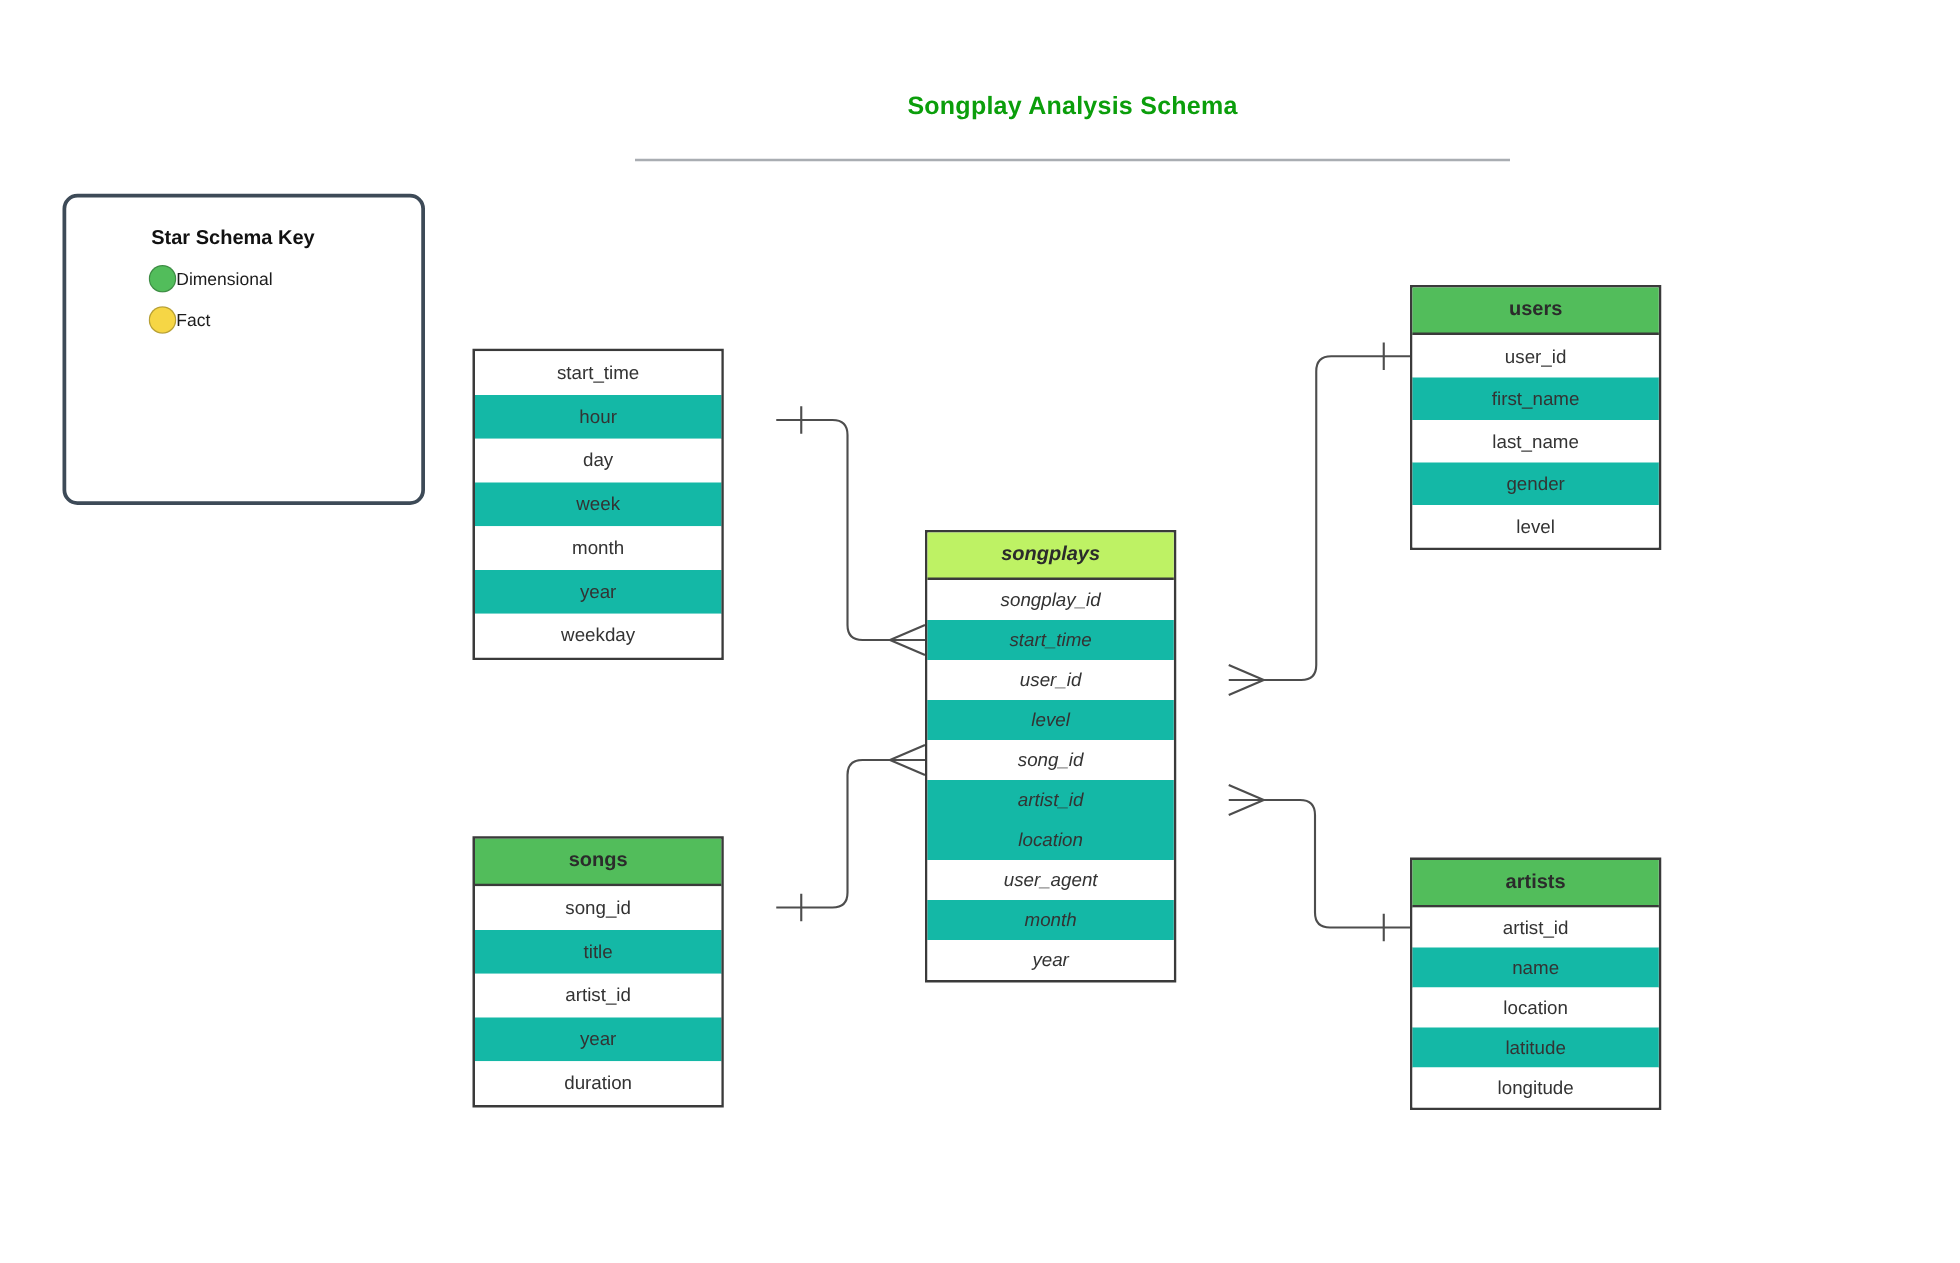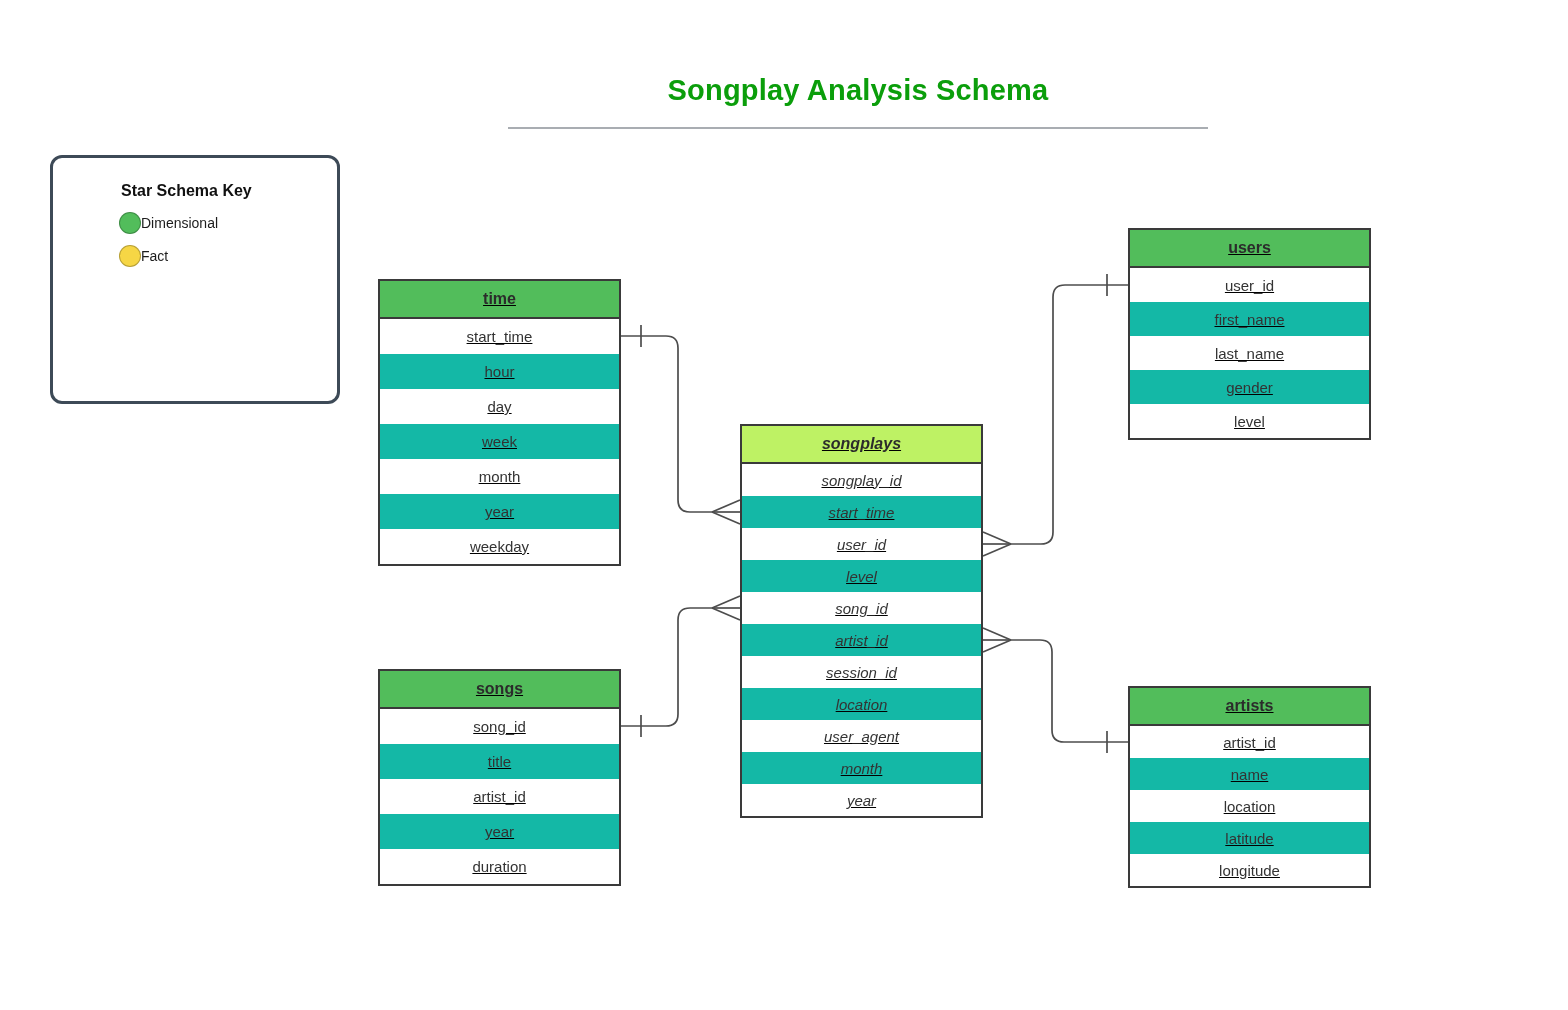--- a/index.html
+++ b/index.html
@@ -1,33 +1,33 @@
 <!DOCTYPE html>
 <html><head>
 <meta charset="utf-8">
 <style>
   * { box-sizing: border-box; margin: 0; padding: 0; }
   html, body { width: 1568px; height: 1010px; background: #ffffff;
     font-family: "Liberation Sans", sans-serif; position: relative; overflow: hidden; }
 
   .page-title { position: absolute; left: 508px; top: 74px; width: 700px;
-    text-align: center; font-size: 29px; font-weight: bold; letter-spacing: 0.2px; }
+    text-align: center; font-size: 20px; font-weight: bold; letter-spacing: 0.2px; }
   .title-rule { position: absolute; left: 508px; top: 127px; width: 700px;
     height: 0; border-top: 2px solid #a9adb2; }
 
   .legend { position: absolute; left: 50px; top: 155px; width: 290px; height: 249px;
     background: #ffffff; border: 3px solid #3d4a57; border-radius: 12px; padding-left: 36px; }
   .legend-title { margin: 24px 0 12px 32px; font-size: 16px; font-weight: bold; color: #111; }
   .legend-item { display: flex; align-items: center; margin: 11px 0 11px 30px; }
   .swatch { width: 22px; height: 22px; border-radius: 50%;
     border: 1px solid rgba(0,0,0,0.25); flex: 0 0 22px; }
   .legend-label { margin-left: 0; font-size: 14px; color: #1c1c1c; }
 
-  .table { position: absolute; width: 243px; background: #ffffff;
-    border: 2px solid #3a3a3a; text-decoration: underline; }
+  .table { position: absolute; width: 201px; background: #ffffff;
+    border: 2px solid #3a3a3a; }
   .thead { height: 38px; display: flex; align-items: center; justify-content: center;
     font-size: 16px; font-weight: bold; color: #2b2b2b;
     border-bottom: 2px solid #3a3a3a; }
   .trow { display: flex; align-items: center; justify-content: center;
     font-size: 15px; color: #333333; background: #ffffff; }
   .trow.alt { background: #14b8a6; }
 
   .t-time      { left: 378px;  top: 279px; }
   .t-songs     { left: 378px;  top: 669px; }
   .t-songplays { left: 740px;  top: 424px; }
@@ -90,21 +90,20 @@
   <g>
     <path d="M1011 640 H1040 Q1052 640 1052 652 V730 Q1052 742 1064 742 H1128"></path>
     <line x1="1107" y1="731" x2="1107" y2="753"></line>
     <line x1="1011" y1="640" x2="983" y2="628"></line>
     <line x1="1011" y1="640" x2="983" y2="640"></line>
     <line x1="1011" y1="640" x2="983" y2="652"></line>
   </g>
 </svg>
 
 <div class="table t-time">
-    <div class="thead" style="background: rgb(82, 189, 91);">time</div>
     <div class="trow">start_time</div>
     <div class="trow alt">hour</div>
     <div class="trow">day</div>
     <div class="trow alt">week</div>
     <div class="trow">month</div>
     <div class="trow alt">year</div>
     <div class="trow">weekday</div>
   </div>
 <div class="table t-songs">
     <div class="thead" style="background: rgb(82, 189, 91);">songs</div>
@@ -115,21 +114,20 @@
     <div class="trow">duration</div>
   </div>
 <div class="table t-songplays">
     <div class="thead" style="background: #bef264;">songplays</div>
     <div class="trow">songplay_id</div>
     <div class="trow alt">start_time</div>
     <div class="trow">user_id</div>
     <div class="trow alt">level</div>
     <div class="trow">song_id</div>
     <div class="trow alt">artist_id</div>
-    <div class="trow">session_id</div>
     <div class="trow alt">location</div>
     <div class="trow">user_agent</div>
     <div class="trow alt">month</div>
     <div class="trow">year</div>
   </div>
 <div class="table t-users">
     <div class="thead" style="background: rgb(82, 189, 91);">users</div>
     <div class="trow">user_id</div>
     <div class="trow alt">first_name</div>
     <div class="trow">last_name</div>

